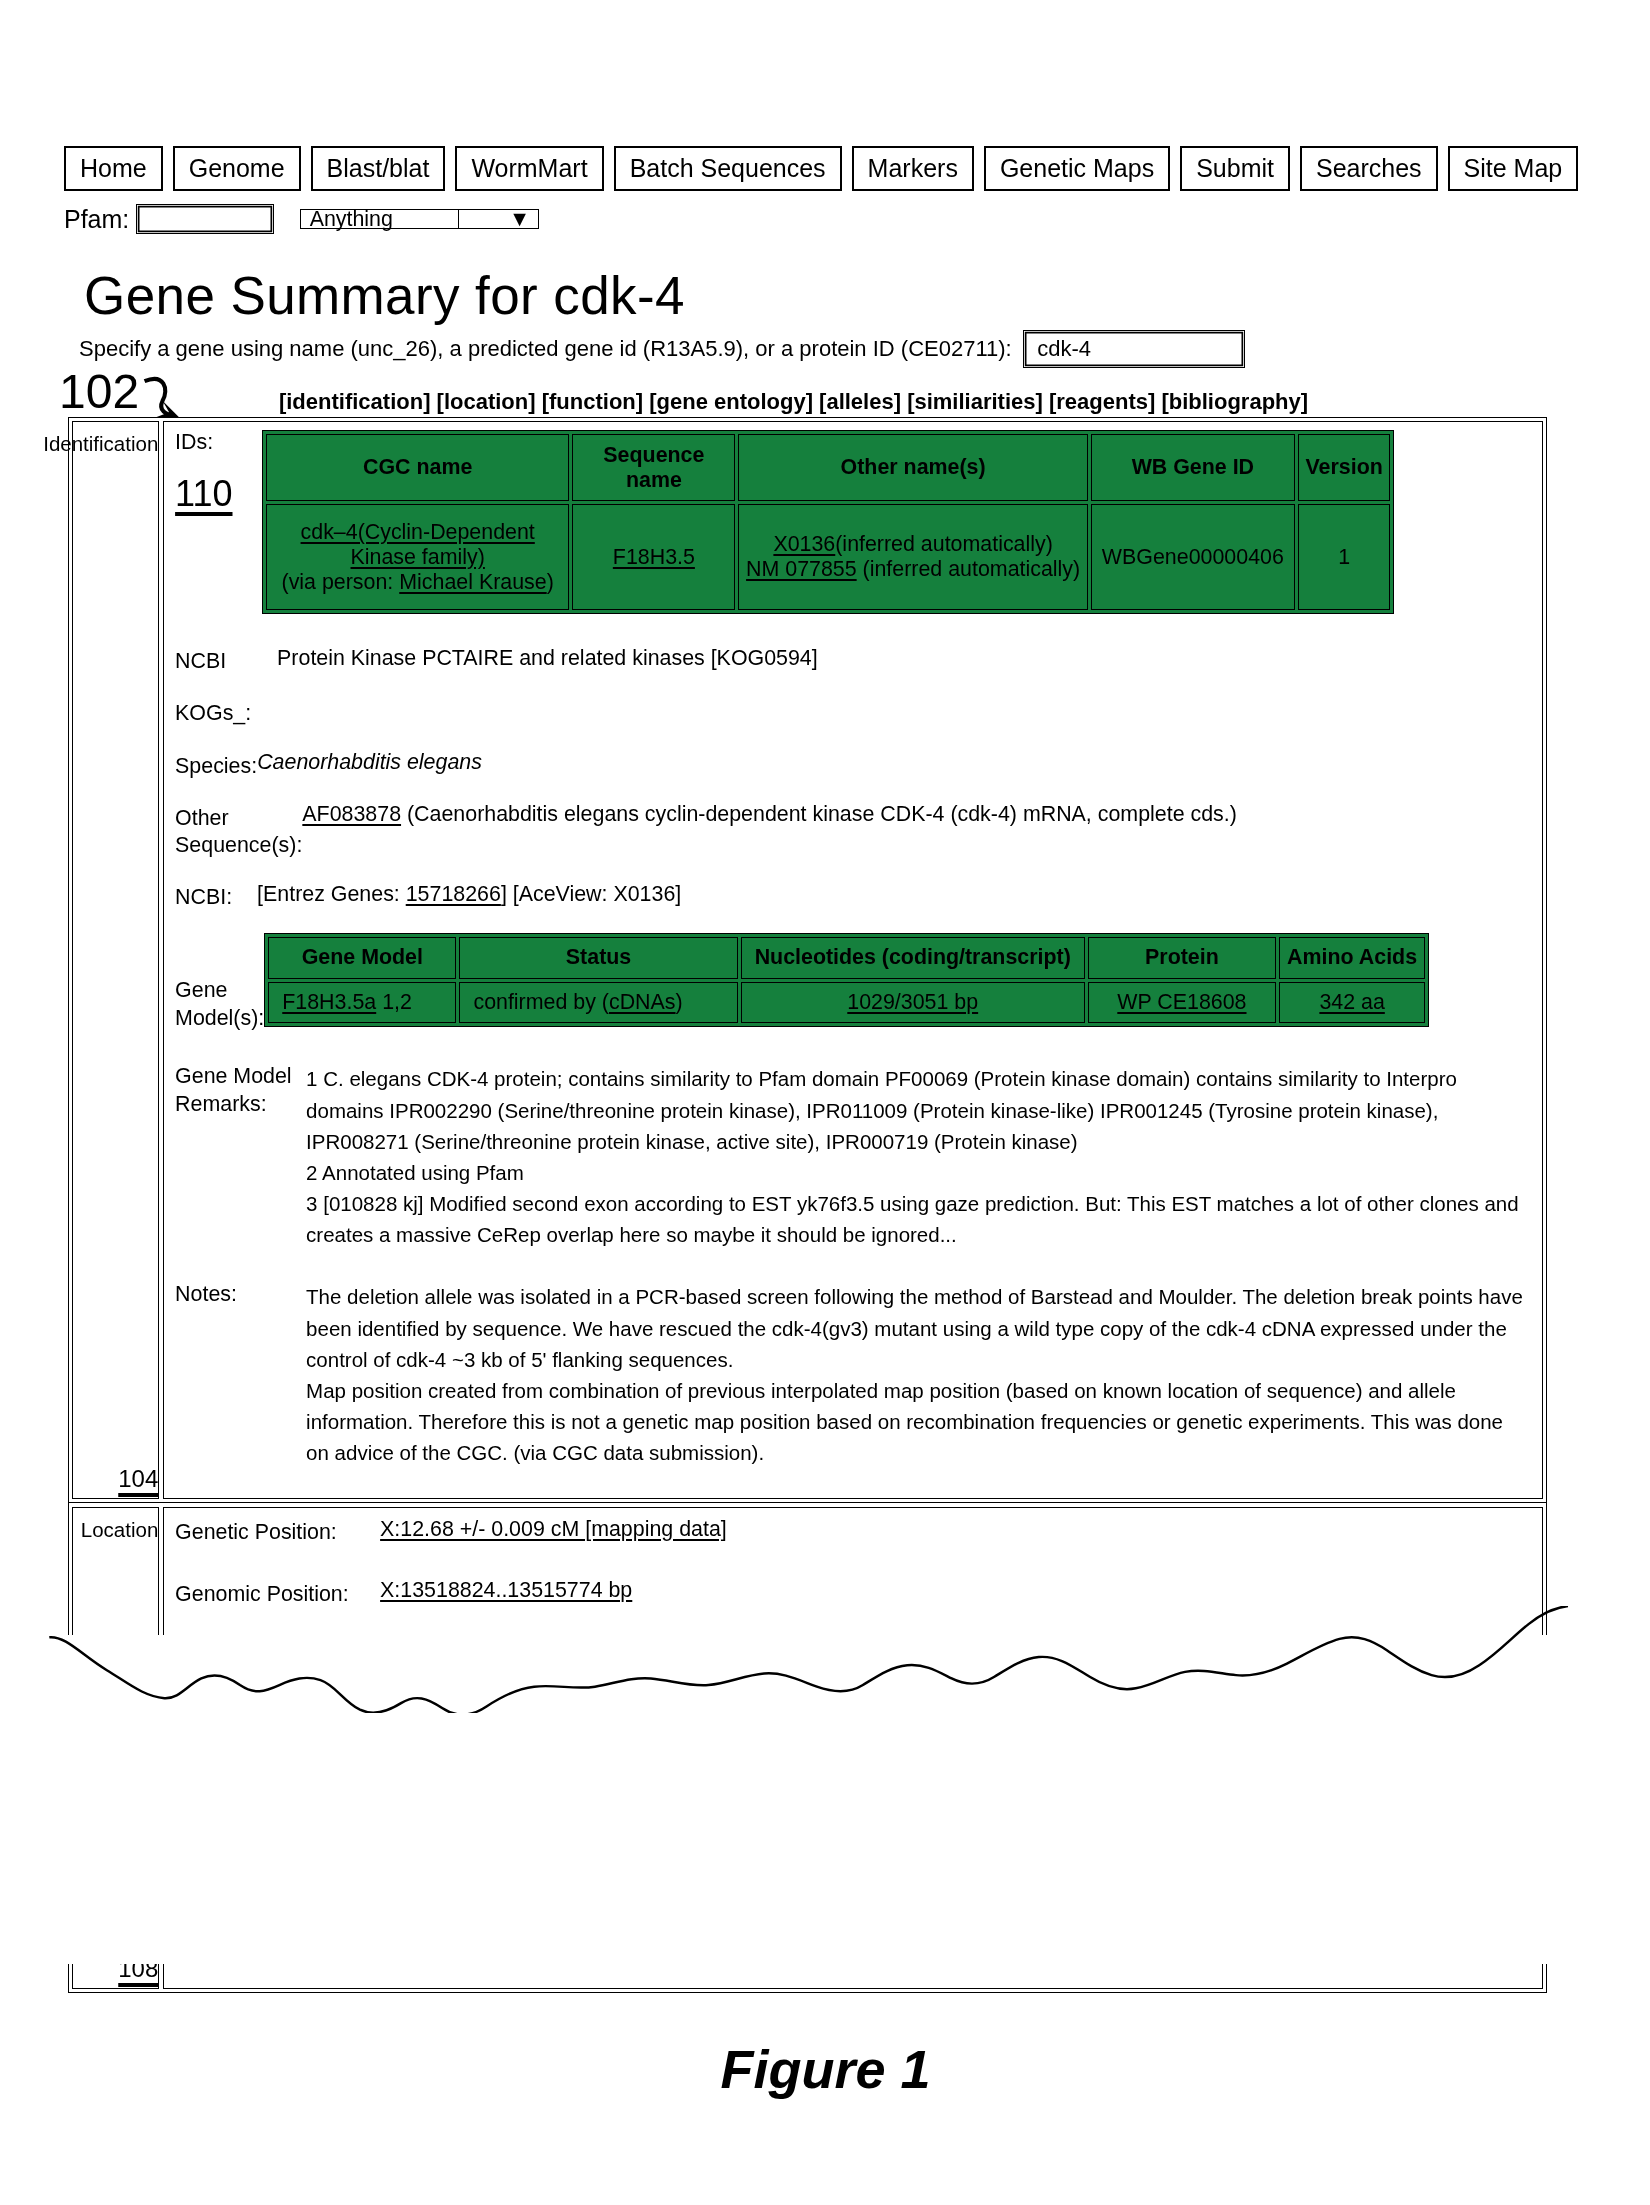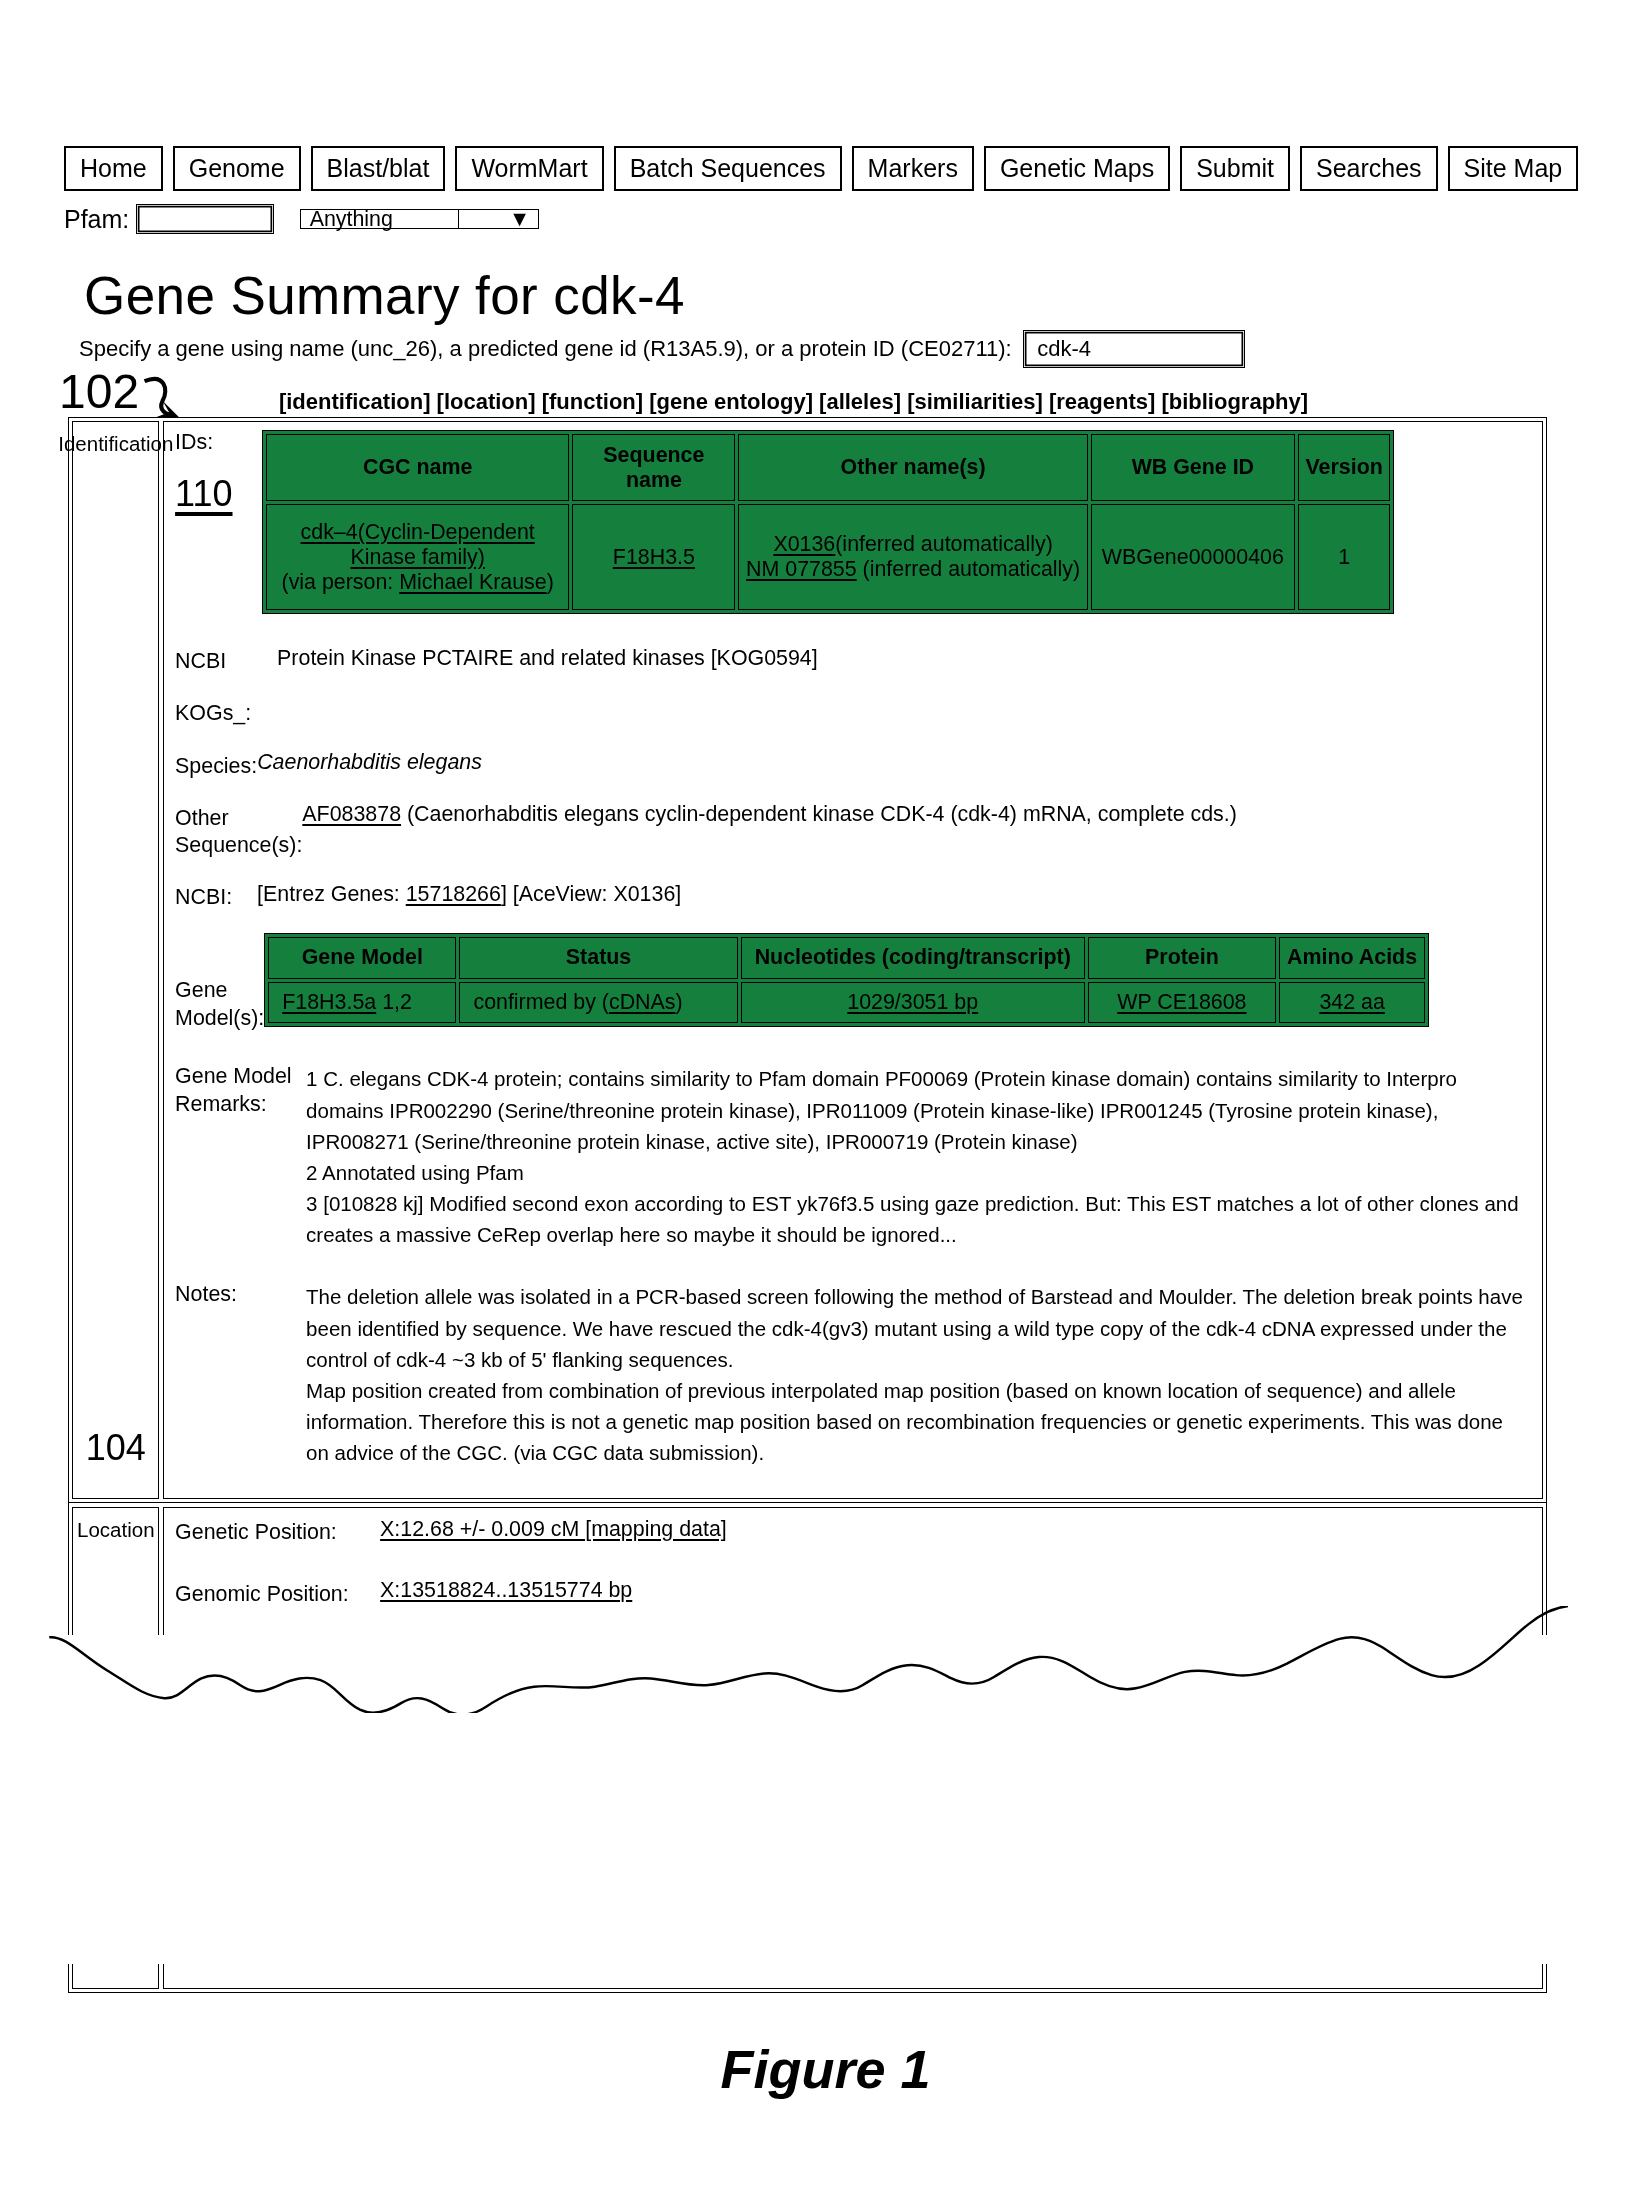--- a/index.html
+++ b/index.html
@@ -150,34 +150,35 @@
     align-items: stretch;
   }
   .section-row:last-child { border-bottom: none; }
   .section-label-cell {
     width: 87px;
     flex: 0 0 87px;
     border: 1.6px solid #000;
     margin: 3.3px;
     display: flex;
     flex-direction: column;
-    align-items: center;
+    align-items: flex-end;
     box-sizing: border-box;
   }
   .section-label-name {
     font-size: 20.5px;
     margin-top: 10px;
     text-align: center;
   }
   .section-label-num {
-    font-size: 36px;
+    font-size: 24px;
+    text-decoration: underline;
     text-decoration-thickness: 4.1px;
     text-underline-offset: 5.8px;
     margin-top: auto;
-    margin-bottom: 29px;
+    margin-bottom: 5px;
   }
   .section-body-cell {
     flex: 1 1 auto;
     border: 1.6px solid #000;
     margin: 3.3px 3.3px 3.3px 0;
     padding: 8.2px 0 8.2px 0;
     box-sizing: border-box;
   }
 
   

